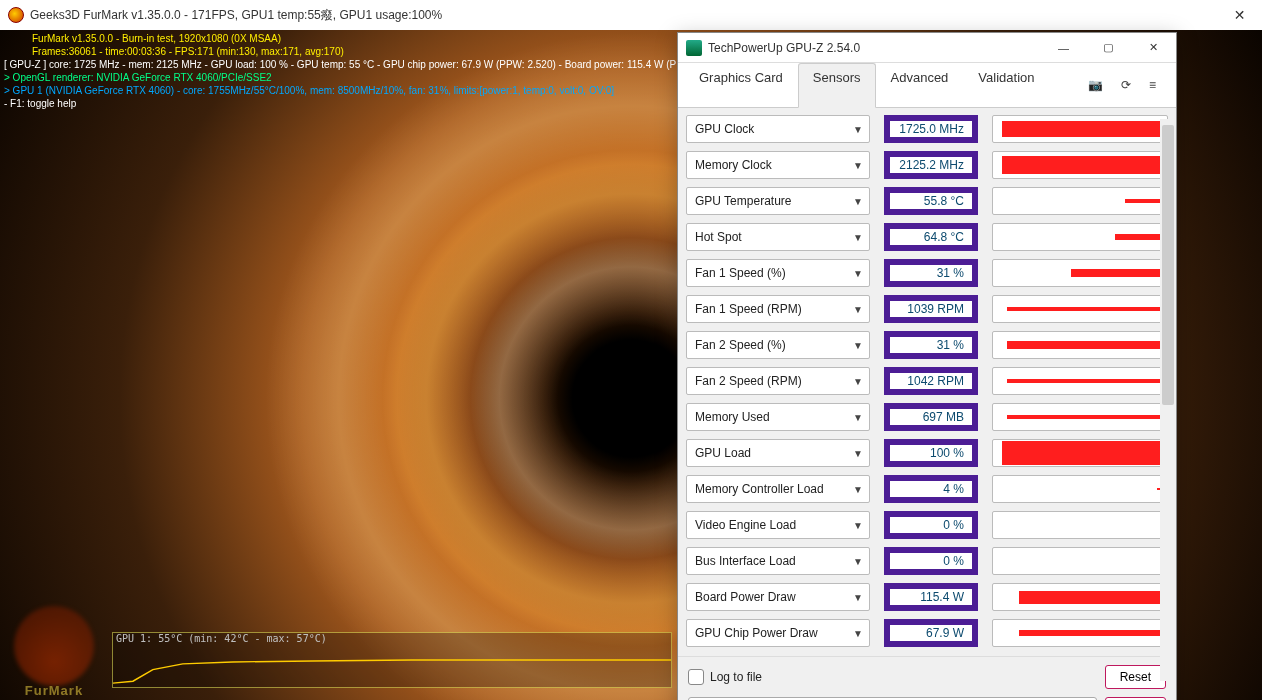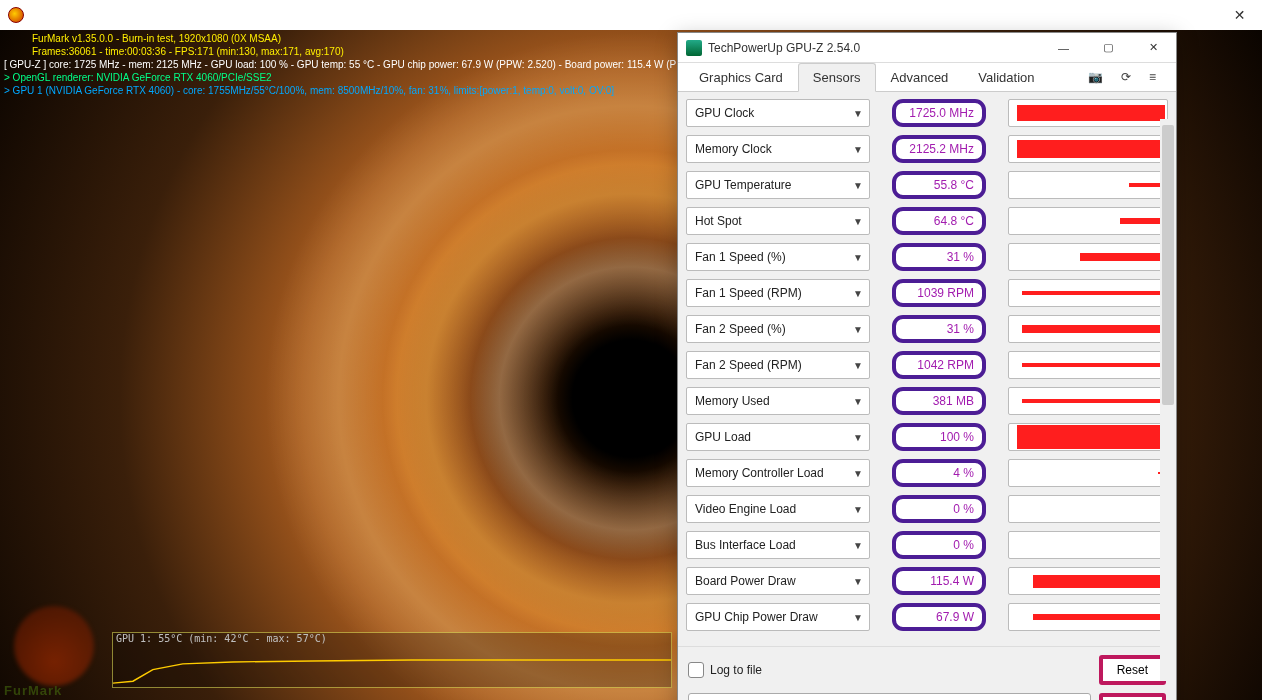--- a/index.html
+++ b/index.html
@@ -22,74 +22,76 @@
 .fm-line-yellow { color: #ffee00; padding-left: 28px; }
 .fm-line-white { color: #fff; }
 .fm-line-green { color: #00ff88; }
 .fm-line-cyan { color: #00a8ff; }
 
 .furmark-graph { position: absolute; left: 112px; bottom: 12px; width: 560px; height: 56px; border: 1px solid rgba(255,255,100,.5); background: rgba(0,0,0,.25); }
 .furmark-graph-label { position: absolute; left: 116px; bottom: 56px; font-size: 10px; color: #fff; font-family: Consolas, monospace; }
 .furmark-graph svg { width:100%; height:100%; }
 .fm-logo { position:absolute; left:4px; bottom:4px; width:100px; height:100px; opacity:.5; }
 .fm-logo .flame { position:absolute; inset:10px; background: radial-gradient(circle at 50% 70%, #cc3300, #661800); border-radius:50% 50% 50% 50%; filter: blur(2px); }
-.fm-logo .txt { position:absolute; bottom:-2px; left:0; right:0; color:#4d7c0f; font-weight:bold; font-size:13px; letter-spacing:1px; }
+.fm-logo .txt { position:absolute; bottom:-2px; left:0; right:0; text-align:center; color:#fde047; font-weight:bold; font-size:13px; letter-spacing:1px; }
 
 
 .gpuz-window { position: absolute; left: 677px; top: 8px; width: 500px; height: 700px; background: #f0f0f0; border: 1px solid #888; box-shadow: 0 4px 20px rgba(0,0,0,.25); display: flex; flex-direction: column; margin-top: 24px; }
 .gpuz-titlebar { height: 30px; background: #fff; display: flex; align-items: center; padding-left: 8px; font-size: 12px; color: #333; border-bottom: 1px solid #ddd; }
 .gpuz-icon { width: 16px; height: 16px; margin-right: 6px; background: linear-gradient(#2a8, #063); border-radius: 2px; }
 .gpuz-winbtns { margin-left: auto; display: flex; }
 .gpuz-winbtn { width: 45px; height: 30px; display: flex; align-items: center; justify-content: center; color: #333; font-size: 11px; cursor: pointer; }
 
 .gpuz-iconbar { height: 28px; display:flex; justify-content:flex-end; align-items:center; gap:18px; padding-right:20px; background:#fff; }
 .gpuz-iconbar span { font-size:12px; color:#444; cursor:pointer; }
 
 .gpuz-tabs { display: flex; border-bottom: 1px solid #ccc; background: #fff; padding-left: 6px; }
-.gpuz-tab { padding: 6px 14px 6px; font-size: 13px; color: #333; cursor: pointer; border: 1px solid transparent; border-bottom: none; margin-bottom: -1px; }
+.gpuz-tab { padding: 6px 14px 22px; font-size: 13px; color: #333; cursor: pointer; border: 1px solid transparent; border-bottom: none; margin-bottom: -1px; }
 .gpuz-tab.active { background: #f0f0f0; border-color: #ccc; border-bottom: 1px solid #f0f0f0; border-radius: 3px 3px 0 0; }
 
 .gpuz-body { flex: 1; overflow-y: auto; padding: 4px 8px; background: #f0f0f0; }
-.sensor-row { display: flex; align-items: center; height: 34px; gap: 22px; margin-bottom: 2px; }
+.sensor-row { display: flex; align-items: center; height: 34px; gap: 14px; margin-bottom: 2px; }
 .sensor-name { flex: 0 0 184px; height: 28px; background: #fff; border: 1px solid #bbb; border-radius: 2px; padding: 0 8px; display: flex; align-items: center; font-size: 12px; color: #222; position: relative; }
 .sensor-name .dd { position: absolute; right: 6px; color: #444; font-size: 10px; }
-.sensor-value { flex: 0 0 94px; height: 28px; background: #fff; border: 4px solid #4c1d95; border-radius: 11px; padding: 0 8px; display: flex; align-items: center; justify-content: flex-end; font-size: 12px; color: #a21caf; }
+.sensor-value { flex: 0 0 94px; height: 28px; background: #fff; border: 6px solid #4c1d95; border-radius: 0; padding: 0 8px; display: flex; align-items: center; justify-content: flex-end; font-size: 12px; color: #0c4a6e; }
 .sensor-graph { flex: 1; height: 28px; background: #fff; border: 1px solid #bbb; border-radius: 2px; position: relative; overflow: hidden; }
 .sensor-graph .bar { position: absolute; background: #ff1e1e; }
 .scrollbar-fake { position:absolute; right:0; top:86px; bottom:50px; width:16px; background:#f0f0f0; }
 .scrollbar-fake .thumb { position:absolute; left:2px; right:2px; top:6px; height:280px; background:#ccc; border-radius:2px; }
 
 .gpuz-footer { padding: 8px 10px; background: #f0f0f0; border-top: 1px solid #ddd; display: flex; flex-direction: column; gap: 8px; }
 .footer-top { display: flex; align-items: center; justify-content: space-between; }
 .log-check { display: flex; align-items: center; gap: 6px; font-size: 12px; color: #222; }
 .log-check .box { width: 16px; height: 16px; border: 1px solid #888; border-radius: 3px; background: #fff; }
-.btn { padding: 4px 14px; font-size: 12px; background: #fff; border: 4px solid #be185d; border-radius: 3px; cursor: pointer; }
+.btn { padding: 4px 14px; font-size: 12px; background: #fff; border: 1px solid #be185d; border-radius: 3px; cursor: pointer; }
 .footer-bottom { display: flex; gap: 8px; }
 .gpu-select { flex: 1; height: 26px; background: #fff; border: 1px solid #aaa; border-radius: 3px; padding: 0 24px; display: flex; align-items: center; font-size: 12px; position: relative; }
 .gpu-select .dd { position: absolute; right: 8px; color: #555; font-size: 10px; }
 </style>
 </head>
 <body>
 
 <div class="furmark-window">
   <div class="furmark-title">
     <span class="fm-icon"></span>
+    <span>Geeks3D FurMark v1.35.0.0 - 171FPS, GPU1 temp:55癈, GPU1 usage:100%</span>
   </div>
   <div class="furmark-close">✕</div>
   <div class="furmark-render"></div>
   <div class="fm-logo">
     <div class="flame"></div>
     <div class="txt">FurMark</div>
   </div>
   <div class="furmark-overlay">
     <div class="fm-line-yellow">FurMark v1.35.0.0 - Burn-in test, 1920x1080 (0X MSAA)</div>
     <div class="fm-line-yellow">Frames:36061 - time:00:03:36 - FPS:171 (min:130, max:171, avg:170)</div>
     <div class="fm-line-white">[ GPU-Z ] core: 1725 MHz - mem: 2125 MHz - GPU load: 100 % - GPU temp: 55 °C - GPU chip power: 67.9 W (PPW: 2.520) - Board power: 115.4 W (PPW: 1.482) - GPU voltage: 0.870 V</div>
     <div class="fm-line-green">&gt; OpenGL renderer: NVIDIA GeForce RTX 4060/PCIe/SSE2</div>
     <div class="fm-line-cyan">&gt; GPU 1 (NVIDIA GeForce RTX 4060) - core: 1755MHz/55°C/100%, mem: 8500MHz/10%, fan: 31%, limits:[power:1, temp:0, volt:0, OV:0]</div>
+    <div class="fm-line-white">- F1: toggle help</div>
   </div>
   <div class="furmark-graph-label">GPU 1: 55°C (min: 42°C - max: 57°C)</div>
   <div class="furmark-graph">
     <svg viewBox="0 0 560 56" preserveAspectRatio="none">
       <polyline points="0,52 20,50 40,38 70,32 120,30 200,29 300,28 400,28 500,28 560,28" stroke="#ffcc00" stroke-width="1.5" fill="none"></polyline>
     </svg>
   </div>
 </div>
 
 <div class="gpuz-window">
@@ -193,21 +195,21 @@
     <div class="sensor-value">1042 RPM</div>
     <div class="sensor-graph">
           <div class="bar" style="left:8%;right:2px;top:43%;height:14%"></div>
         </div>
       </div>
       <div class="sensor-row">
     <div class="sensor-name">
       <span>Memory Used</span>
       <span class="dd">▼</span>
     </div>
-    <div class="sensor-value">381 MB</div>
+    <div class="sensor-value">697 MB</div>
     <div class="sensor-graph">
           <div class="bar" style="left:8%;right:2px;top:44%;height:12%"></div>
         </div>
       </div>
       <div class="sensor-row">
     <div class="sensor-name">
       <span>GPU Load</span>
       <span class="dd">▼</span>
     </div>
     <div class="sensor-value">100 %</div>

